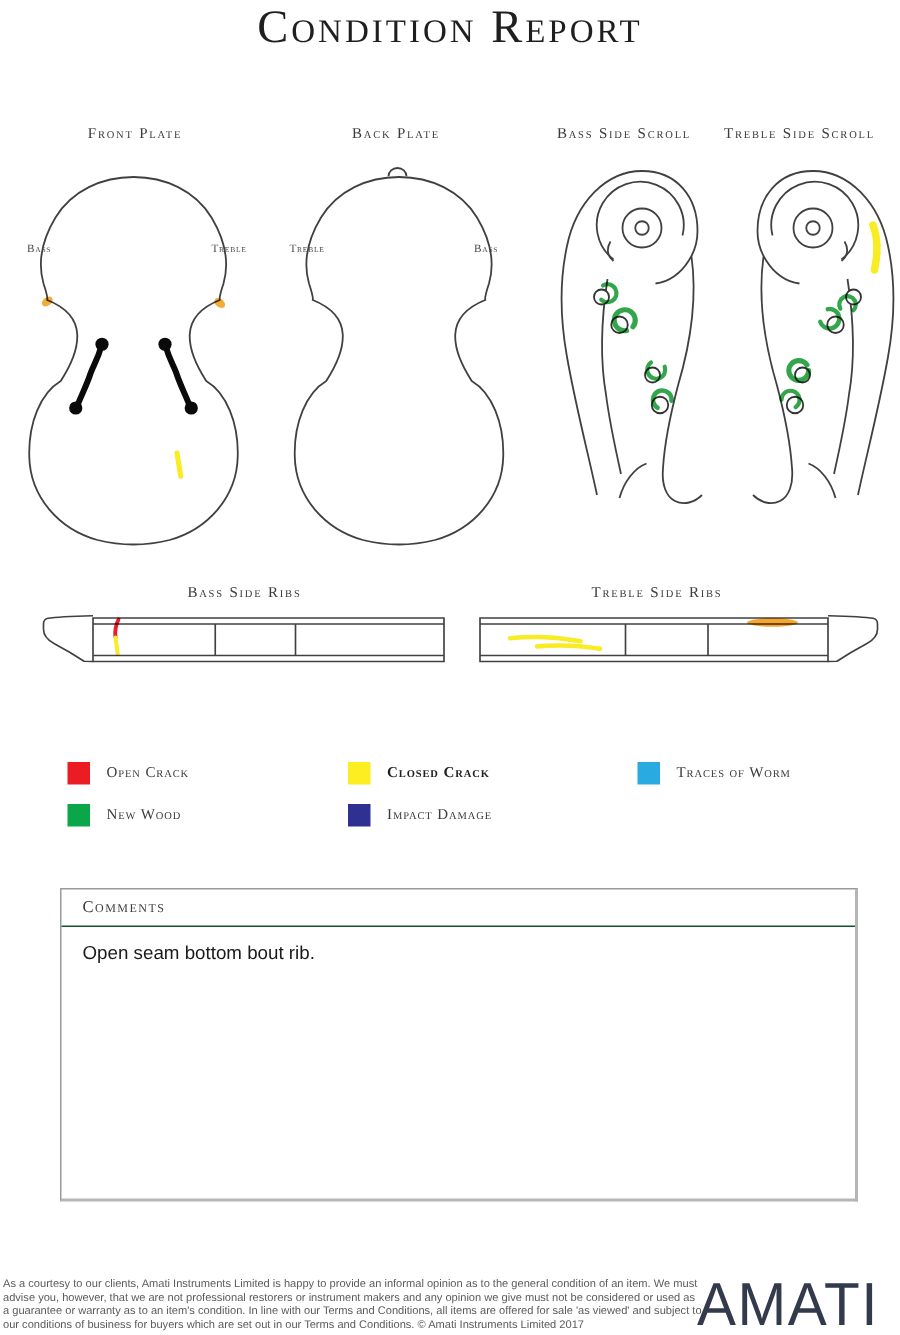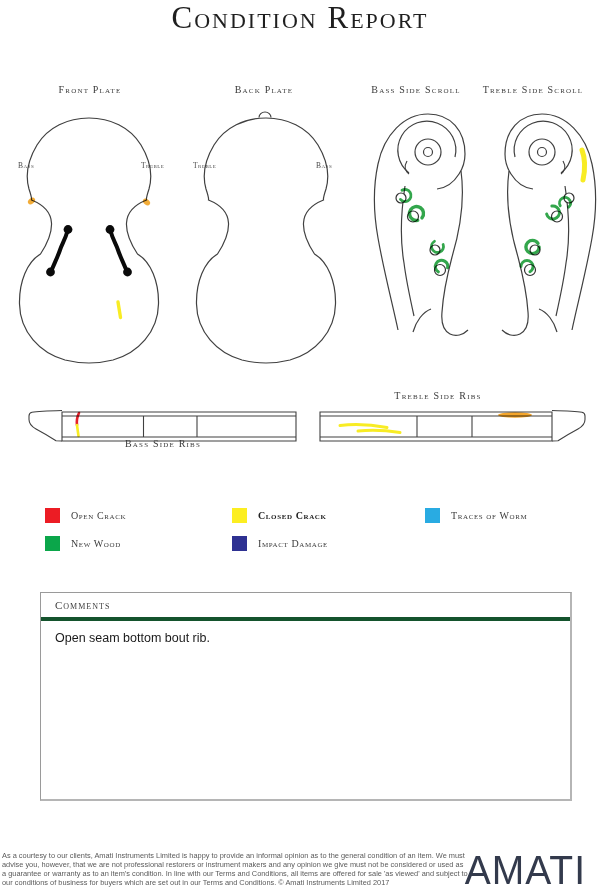--- a/index.html
+++ b/index.html
@@ -34,21 +34,21 @@
     margin-left:11px;font-variant:small-caps;font-size:10px;letter-spacing:.6px;
     color:#3b3b3b;white-space:nowrap;
   }
   .legend-item.em .legend-label{font-weight:bold;color:#222;}
   .comments-box{
     position:absolute;left:40px;top:592px;width:529px;height:206px;
     border:1px solid #9a9a9a;border-bottom-width:2px;border-right-width:2px;
     border-bottom-color:#b5b5b5;border-right-color:#b5b5b5;background:#fff;
   }
   .comments-header{
-    height:24px;border-bottom:4px solid #14532d;display:flex;align-items:center;
+    height:24px;border-bottom:1px solid #14532d;display:flex;align-items:center;
     padding-left:14px;font-variant:small-caps;font-size:11px;letter-spacing:1px;color:#3c3c3c;
   }
   .comments-text{
     padding:10px 14px;font-family:"Liberation Sans",sans-serif;
     font-weight:normal;font-size:12.5px;color:#1a1a1a;
   }
   .disclaimer{
     position:absolute;left:2px;top:852px;width:478px;
     font-family:"Liberation Sans",sans-serif;font-size:7.4px;line-height:8.9px;color:#5a5a5a;
   }
@@ -62,21 +62,21 @@
 <body>
 
 <div class="page">
 
   <div class="title">Condition Report</div>
 
   <div class="heading" style="left:90px;top:84px;">Front Plate</div>
   <div class="heading" style="left:264px;top:84px;">Back Plate</div>
   <div class="heading" style="left:416px;top:84px;">Bass Side Scroll</div>
   <div class="heading" style="left:533px;top:84px;">Treble Side Scroll</div>
-  <div class="heading" style="left:163px;top:390px;margin-top:48px;">Bass Side Ribs</div>
+  <div class="heading" style="left:163px;top:390px;">Bass Side Ribs</div>
   <div class="heading" style="left:438px;top:390px;">Treble Side Ribs</div>
 
   <div class="side-label" style="left:18px;top:126px;">Bass</div>
   <div class="side-label" style="left:141px;top:126px;">Treble</div>
   <div class="side-label" style="left:193px;top:126px;">Treble</div>
   <div class="side-label" style="left:316px;top:126px;">Bass</div>
 
   <svg style="left:10px;top:112px;" width="160" height="251" viewBox="0 0 160 251">
     <g class="art" fill="none" stroke="#404040" stroke-width="1.2">
       <path d="M 79,6

